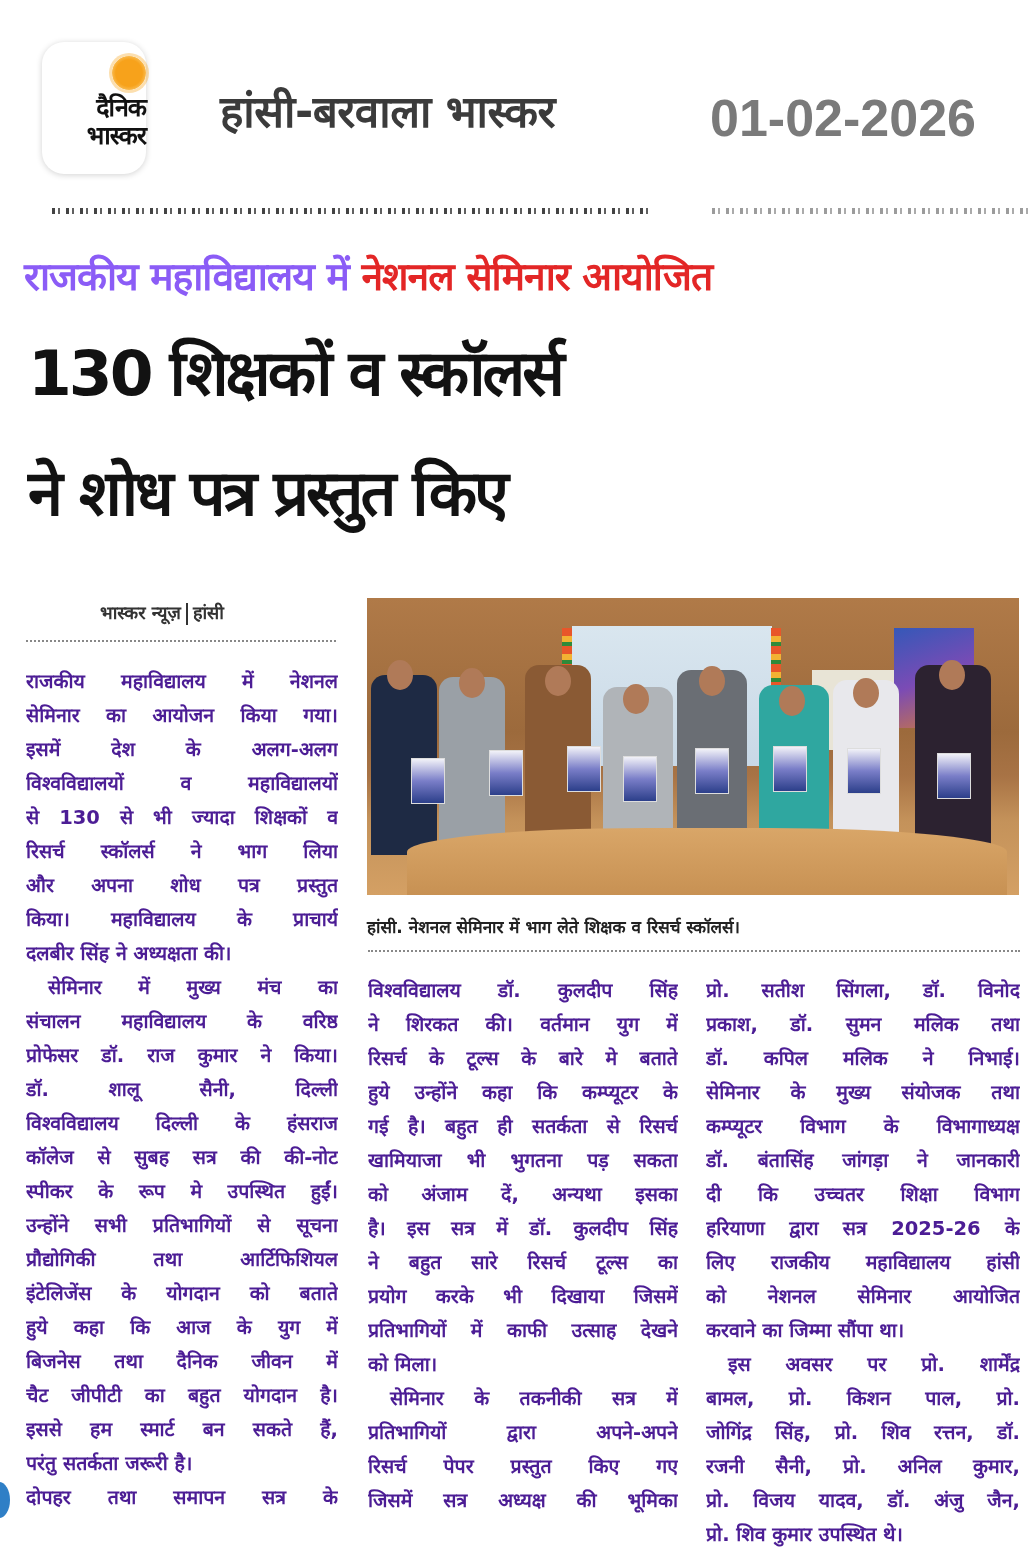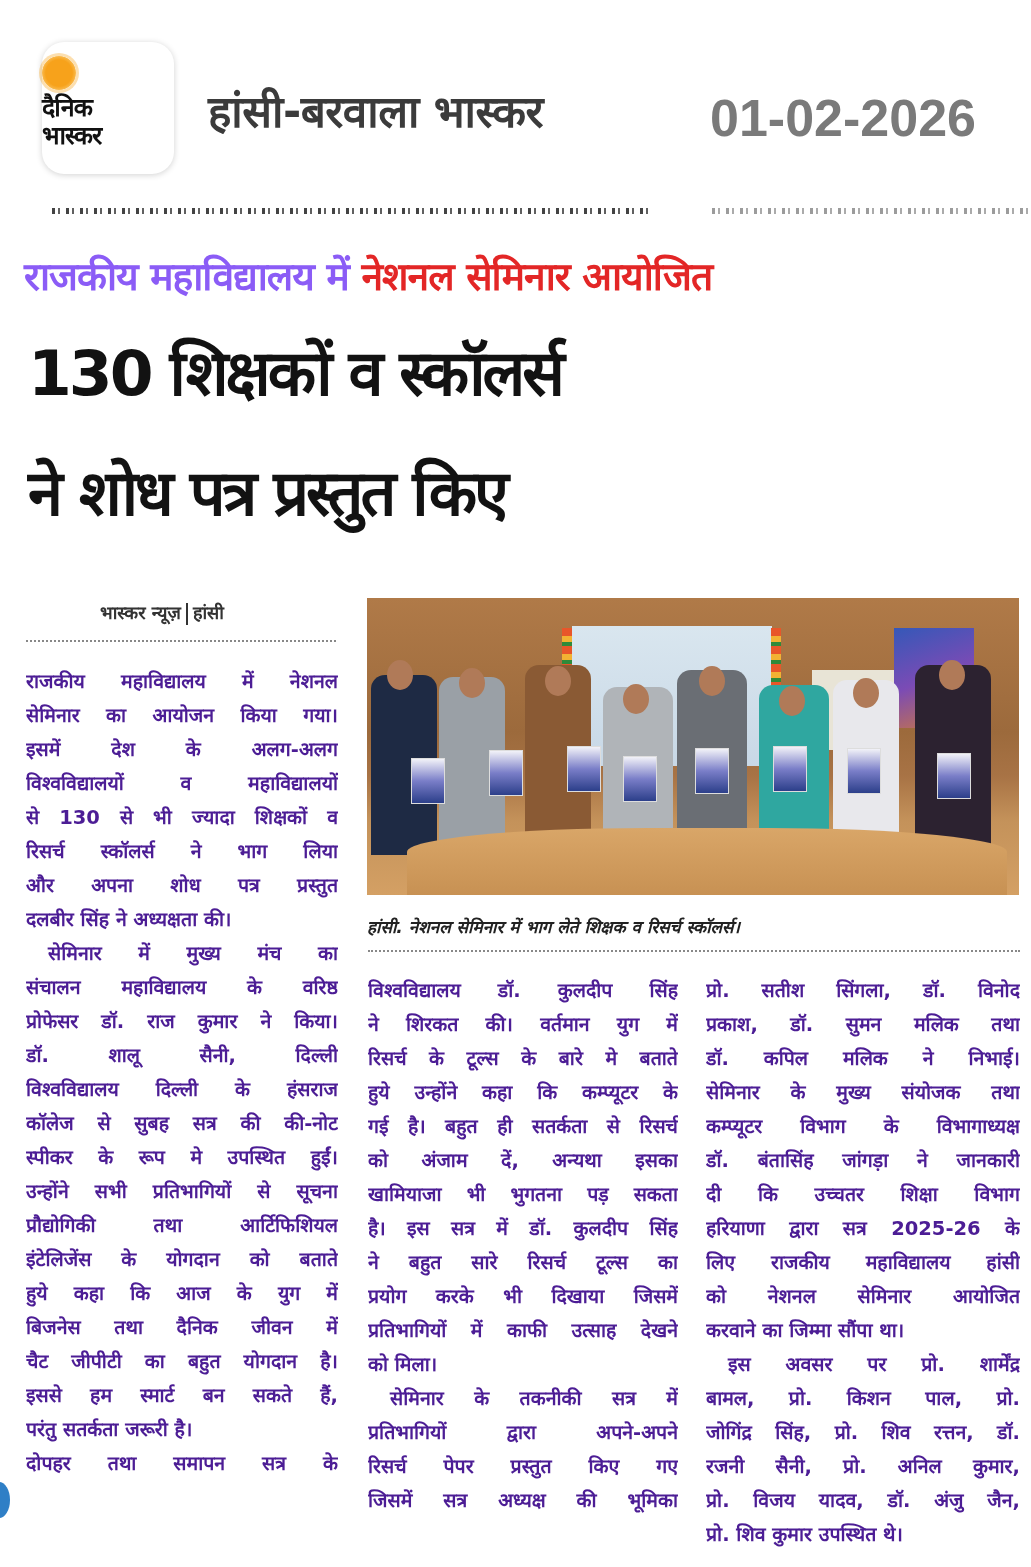--- a/index.html
+++ b/index.html
@@ -2,37 +2,37 @@
 <html><head>
   <meta charset="utf-8">
   <style>
     * { box-sizing: border-box; margin: 0; padding: 0; }
     html, body { width: 1031px; height: 1567px; background: #ffffff; overflow: hidden; }
     body { position: relative; font-family: "DejaVu Sans", sans-serif; color: #1a1a1a; }
 
     
     .header { position: absolute; left: 0; top: 0; width: 1031px; height: 190px; background: #fff; }
     .logo {
-      position: absolute; left: 42px; top: 42px; width: 132px; height: 132px;
+      position: absolute; left: 42px; top: 42px; width: 104px; height: 132px;
       border-radius: 22px; background: #fff;
       box-shadow: 0 1px 6px rgba(0,0,0,0.18);
-      display: flex; flex-direction: column; align-items: flex-start; justify-content: flex-start;
+      display: flex; flex-direction: column; align-items: flex-end; justify-content: flex-start;
     }
     .logo .sun {
       margin-top: 14px; width: 34px; height: 34px; border-radius: 50%;
       background: radial-gradient(circle, #f7a21b 55%, #f9b84a 70%, rgba(249,184,74,0) 72%);
       box-shadow: 0 0 0 3px rgba(247,162,27,0.35);
     }
     .logo .l1, .logo .l2 {
       font-family: "DejaVu Sans", sans-serif; font-weight: bold; color: #111;
       font-size: 25px; line-height: 28px; letter-spacing: -1px;
     }
     .logo .l1 { margin-top: 4px; }
     .edition-title {
-      position: absolute; left: 208px; top: 80px;
+      position: absolute; left: 220px; top: 80px;
       font-family: "DejaVu Sans", sans-serif; font-weight: bold; font-size: 44px; color: #3b3b3b;
       letter-spacing: -0.5px; white-space: nowrap;
     }
     .edition-date {
       position: absolute; left: 710px; top: 80px;
       font-family: "Liberation Sans", sans-serif; font-weight: bold; font-size: 52px; color: #7a7a7a;
       white-space: nowrap;
       margin-top: 8px;
     }
 
@@ -84,21 +84,21 @@
     .photo .table { position: absolute; left: 40px; top: 230px; width: 600px; height: 80px;
       background: linear-gradient(180deg, #d9a668, #c48d4f); border-radius: 40% 40% 0 0 / 30% 30% 0 0; }
     .photo .person { position: absolute; bottom: 40px; border-radius: 14px 14px 0 0; }
     .photo .head { position: absolute; width: 26px; height: 30px; border-radius: 50%; background: #b07a58; }
     .photo .book { position: absolute; width: 34px; height: 46px;
       background: linear-gradient(180deg, #f2f2f8, #7a7ec8 50%, #2c3f8a); border: 1px solid #ddd; }
 
     
     .caption {
       position: absolute; left: 367px; top: 915px; white-space: nowrap;
-      font-size: 17px; font-weight: bold; color: #222; font-style: italic;
+      font-size: 17px; font-weight: bold; color: #222;
     }
 
     
     .col {
       position: absolute; font-family: "DejaVu Sans", sans-serif; font-weight: bold;
       font-size: 19.5px; line-height: 34px; color: #4c1d95;
     }
     .col .line { display: block; white-space: nowrap; text-align: justify; text-align-last: justify; overflow: hidden; }
     .col .line.last { text-align-last: left; }
     .col .line.indent { padding-left: 22px; }
@@ -181,20 +181,21 @@
 <div class="dotted d2"></div>
 
 <div class="col c1">
   <span class="line">राजकीय महाविद्यालय में नेशनल</span>
   <span class="line">सेमिनार का आयोजन किया गया।</span>
   <span class="line">इसमें देश के अलग-अलग</span>
   <span class="line">विश्वविद्यालयों व महाविद्यालयों</span>
   <span class="line">से 130 से भी ज्यादा शिक्षकों व</span>
   <span class="line">रिसर्च स्कॉलर्स ने भाग लिया</span>
   <span class="line">और अपना शोध पत्र प्रस्तुत</span>
+  <span class="line">किया। महाविद्यालय के प्राचार्य</span>
   <span class="line last">दलबीर सिंह ने अध्यक्षता की।</span>
   <span class="line indent">सेमिनार में मुख्य मंच का</span>
   <span class="line">संचालन महाविद्यालय के वरिष्ठ</span>
   <span class="line">प्रोफेसर डॉ. राज कुमार ने किया।</span>
   <span class="line">डॉ. शालू सैनी, दिल्ली</span>
   <span class="line">विश्वविद्यालय दिल्ली के हंसराज</span>
   <span class="line">कॉलेज से सुबह सत्र की की-नोट</span>
   <span class="line">स्पीकर के रूप मे उपस्थित हुईं।</span>
   <span class="line">उन्होंने सभी प्रतिभागियों से सूचना</span>
   <span class="line">प्रौद्योगिकी तथा आर्टिफिशियल</span>
@@ -206,22 +207,22 @@
   <span class="line last">परंतु सतर्कता जरूरी है।</span>
   <span class="line">दोपहर तथा समापन सत्र के</span>
 </div>
 
 <div class="col c2">
   <span class="line">विश्वविद्यालय डॉ. कुलदीप सिंह</span>
   <span class="line">ने शिरकत की। वर्तमान युग में</span>
   <span class="line">रिसर्च के टूल्स के बारे मे बताते</span>
   <span class="line">हुये उन्होंने कहा कि कम्प्यूटर के</span>
   <span class="line">गई है। बहुत ही सतर्कता से रिसर्च</span>
+  <span class="line">खामियाजा भी भुगतना पड़ सकता</span>
   <span class="line">को अंजाम दें, अन्यथा इसका</span>
-  <span class="line">खामियाजा भी भुगतना पड़ सकता</span>
   <span class="line">है। इस सत्र में डॉ. कुलदीप सिंह</span>
   <span class="line">ने बहुत सारे रिसर्च टूल्स का</span>
   <span class="line">प्रयोग करके भी दिखाया जिसमें</span>
   <span class="line">प्रतिभागियों में काफी उत्साह देखने</span>
   <span class="line last">को मिला।</span>
   <span class="line indent">सेमिनार के तकनीकी सत्र में</span>
   <span class="line">प्रतिभागियों द्वारा अपने-अपने</span>
   <span class="line">रिसर्च पेपर प्रस्तुत किए गए</span>
   <span class="line">जिसमें सत्र अध्यक्ष की भूमिका</span>
 </div>

